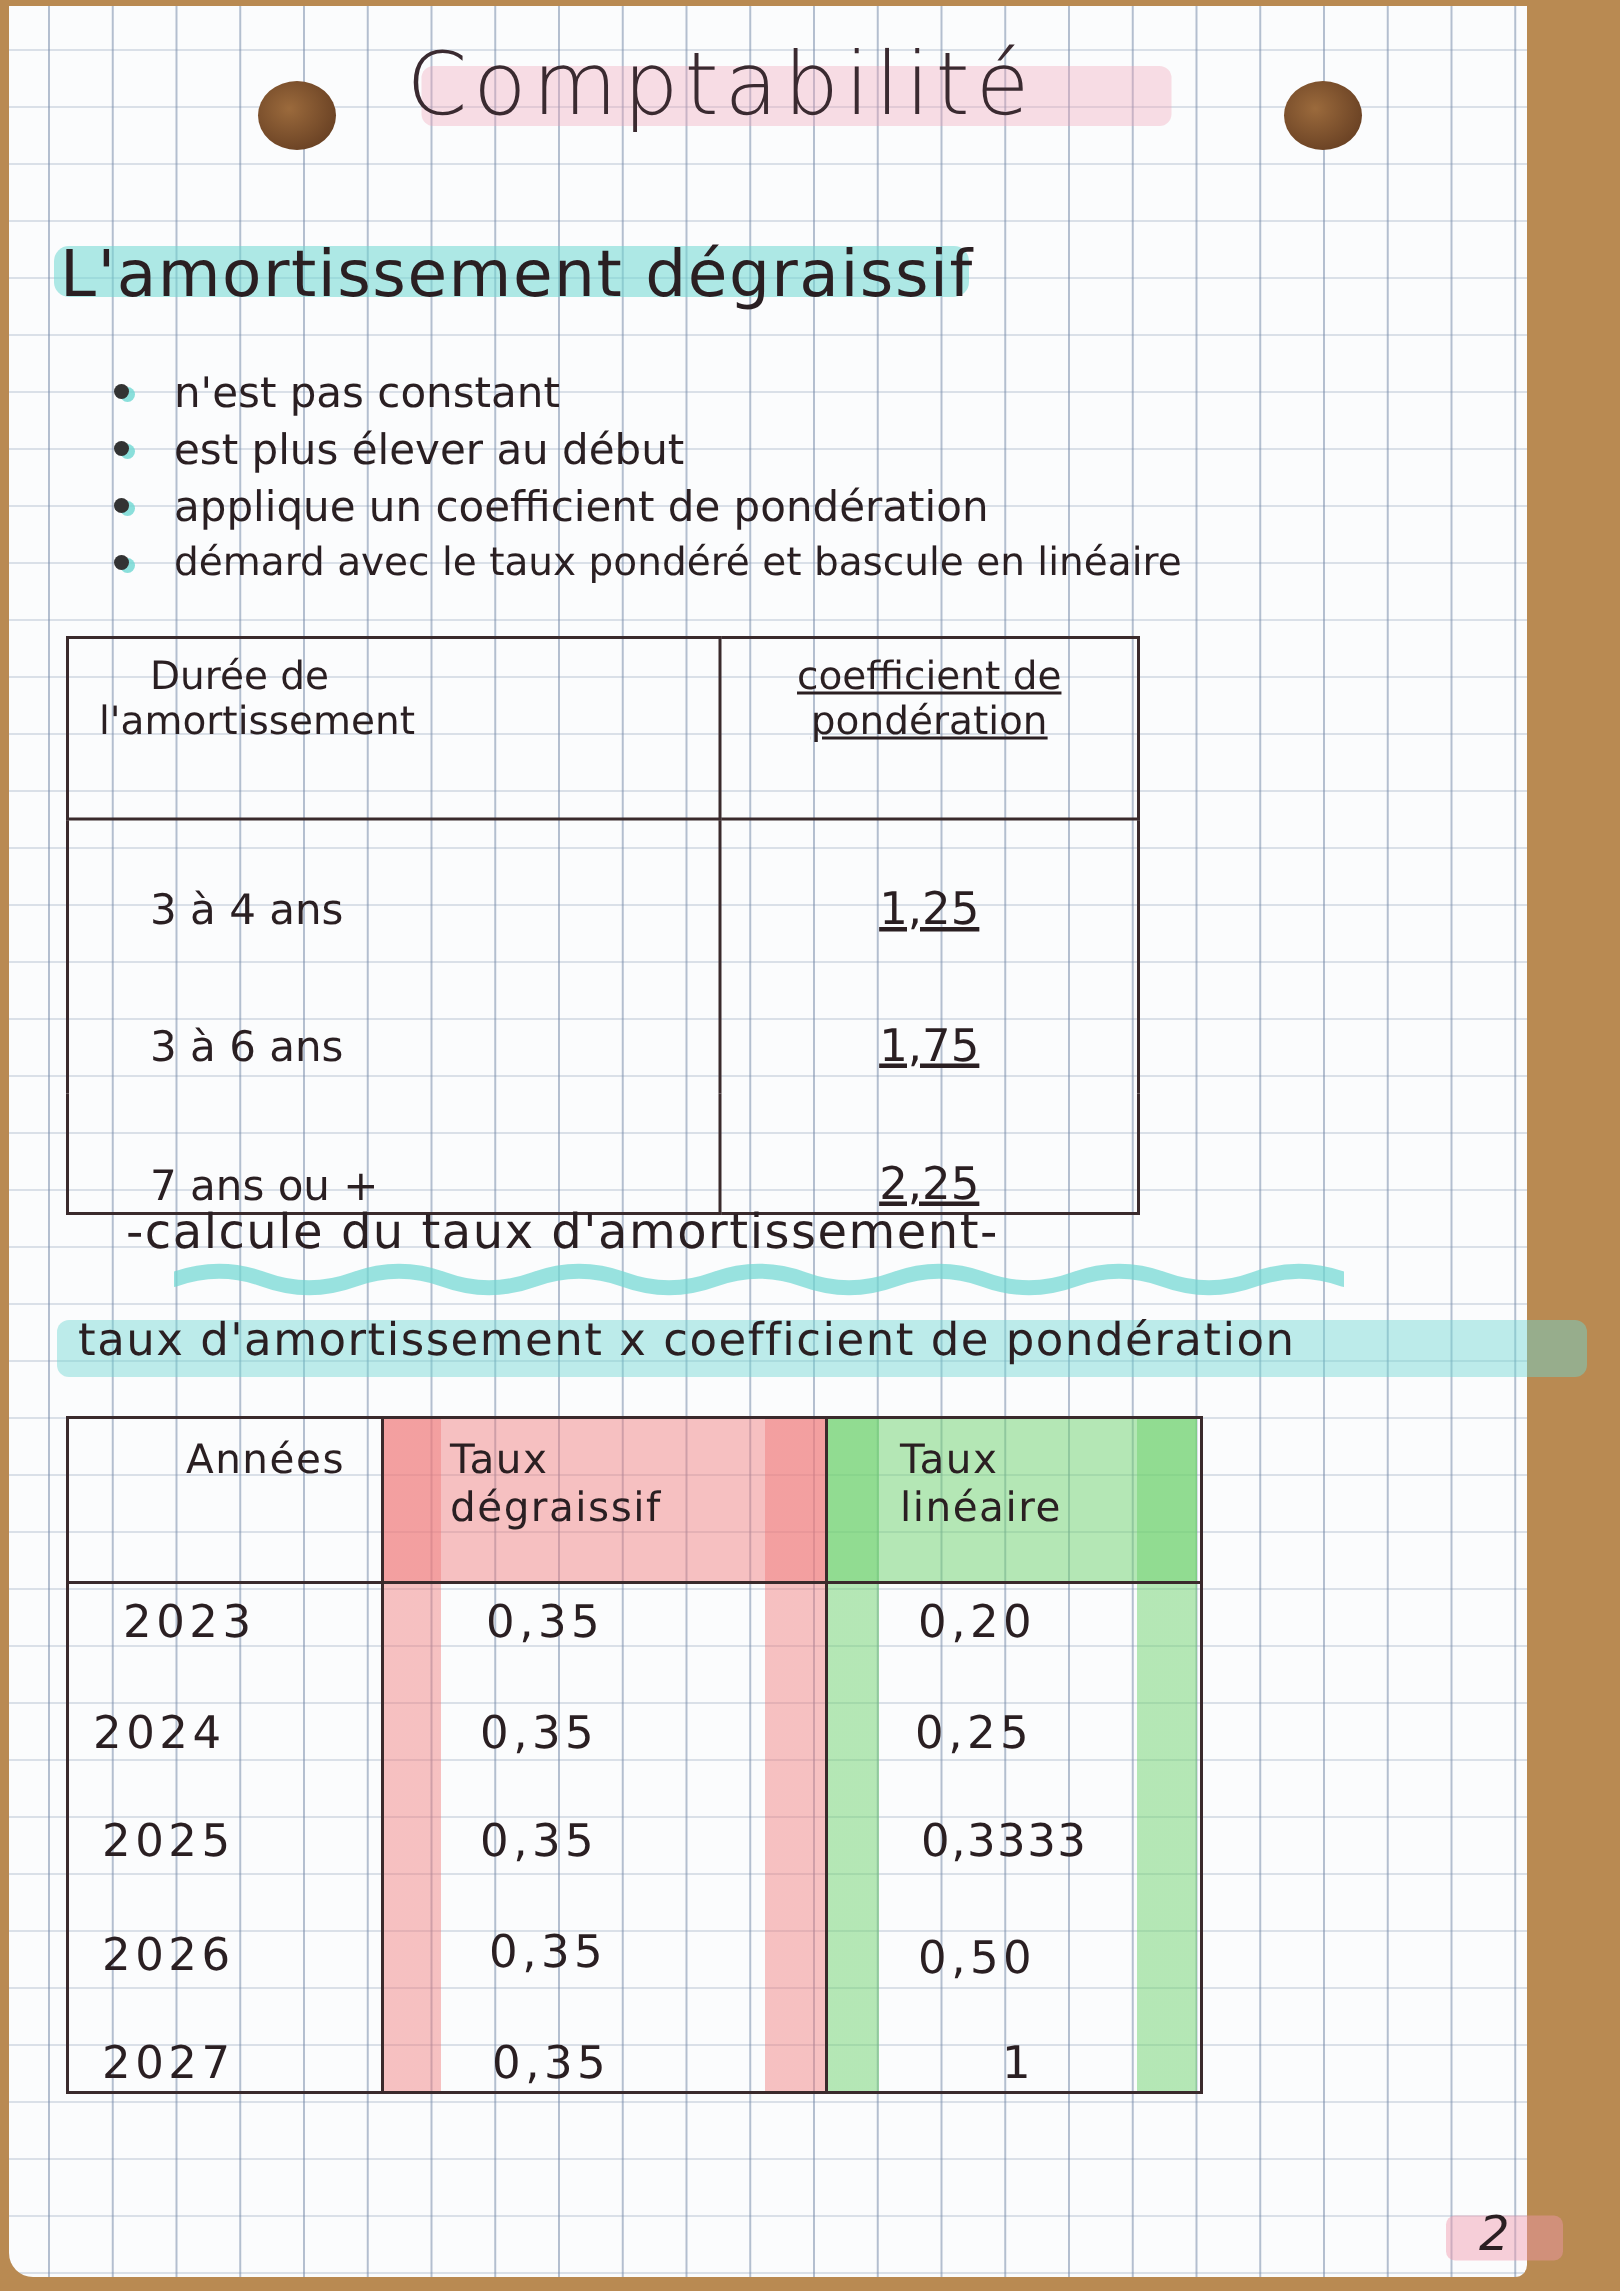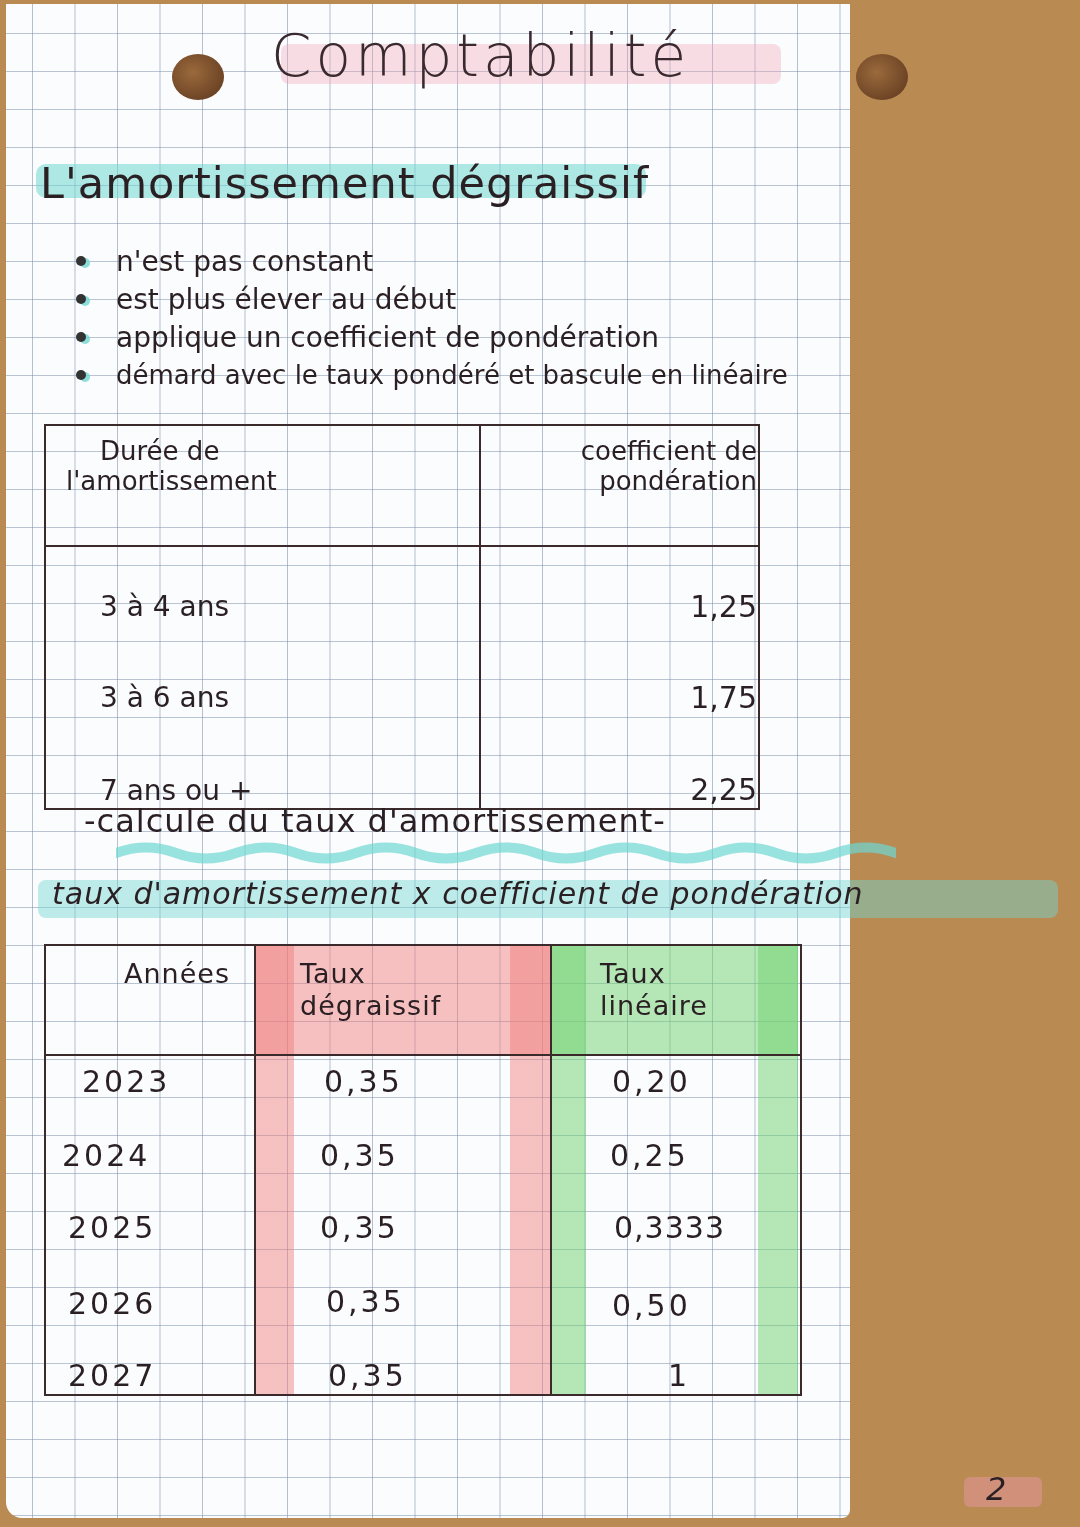--- a/index.html
+++ b/index.html
@@ -3,21 +3,21 @@
 <meta charset="utf-8">
 <style>
   html, body { margin:0; padding:0; }
   body {
     width:1080px; height:1527px; overflow:hidden;
     background:#b98a52;
     font-family:"DejaVu Sans", sans-serif;
     color:#2a1f22;
   }
   .page {
-    position:absolute; left:6px; top:4px; width:844px; height:1514px;
+    position:absolute; left:6px; top:4px; width:1012px; height:1514px;
     background-color:#fbfcfd;
     background-image:
       linear-gradient(to right, rgba(120,140,170,0.55) 1px, transparent 1px),
       linear-gradient(to bottom, rgba(120,140,170,0.5) 1px, transparent 1px);
     background-size:42.5px 38px, 42.5px 38px;
     background-position:26px 29px, 26px 29px;
     border-radius:0 0 8px 16px;
   }
   .hole {
     position:absolute; width:52px; height:46px; border-radius:50%;
@@ -34,29 +34,29 @@
   .bullet { position:relative; height:38px; font-size:28px; display:flex; align-items:center; white-space:nowrap; }
   .dot { width:10px; height:10px; border-radius:50%; background:#333; margin-right:8px; box-shadow:4px 2px 0 rgba(110,215,210,0.8); }
   .bullet .txt { margin-left:22px; }
 
   table.t1 {
     position:absolute; left:38px; top:420px; width:716px; border-collapse:collapse;
   }
   table.t1 td, table.t1 th { border:2px solid #3a2a2c; font-weight:normal; font-size:26px; }
   table.t1 th { height:108px; vertical-align:top; padding-top:10px;border-radius:19px; }
   table.t1 .c1 { width:378px; text-align:left; padding-left:20px; }
-  table.t1 .c2 { text-align:right; }
+  table.t1 .c2 { text-align:center;text-decoration:underline; }
   table.t1 tbody td { border-top:none; border-bottom:none; height:62px; padding-top:28px; }
   table.t1 tbody tr:last-child td { border-bottom:2px solid #3a2a2c; height:50px; vertical-align:bottom; }
   .t1-c1-body { padding-left:54px !important; font-size:28px !important; }
 
   .sub { left:78px; top:798px; font-size:32px; }
   .wave { position:absolute; left:110px; top:838px; width:780px; height:22px; }
   .formula-hl { position:absolute; left:32px; top:876px; width:1020px; height:38px; background:rgba(110,215,210,0.45); border-radius:8px; }
-  .formula { left:46px; top:872px; font-size:30px;font-style:italic; }
+  .formula { left:46px; top:872px; font-size:30px; }
 
   .t2 { position:absolute; left:38px; top:940px; width:760px; height:450px; }
   .t2 .col { position:absolute; top:0; bottom:0; }
   .col-years { left:0; width:210px; }
   .col-deg { left:210px; width:296px; background:
       linear-gradient(to right, rgba(240,120,120,0.45) 0 40px, transparent 40px 256px, rgba(240,120,120,0.45) 256px 100%); }
   .col-deg .head-bg { position:absolute; left:0; right:0; top:0; height:112px; background:rgba(240,120,120,0.45); }
   .col-lin { left:506px; width:248px; background:
       linear-gradient(to right, rgba(110,210,110,0.5) 0 36px, transparent 36px 208px, rgba(110,210,110,0.5) 208px 100%); }
   .col-lin .head-bg { position:absolute; left:0; right:0; top:0; height:112px; background:rgba(110,210,110,0.5); }

